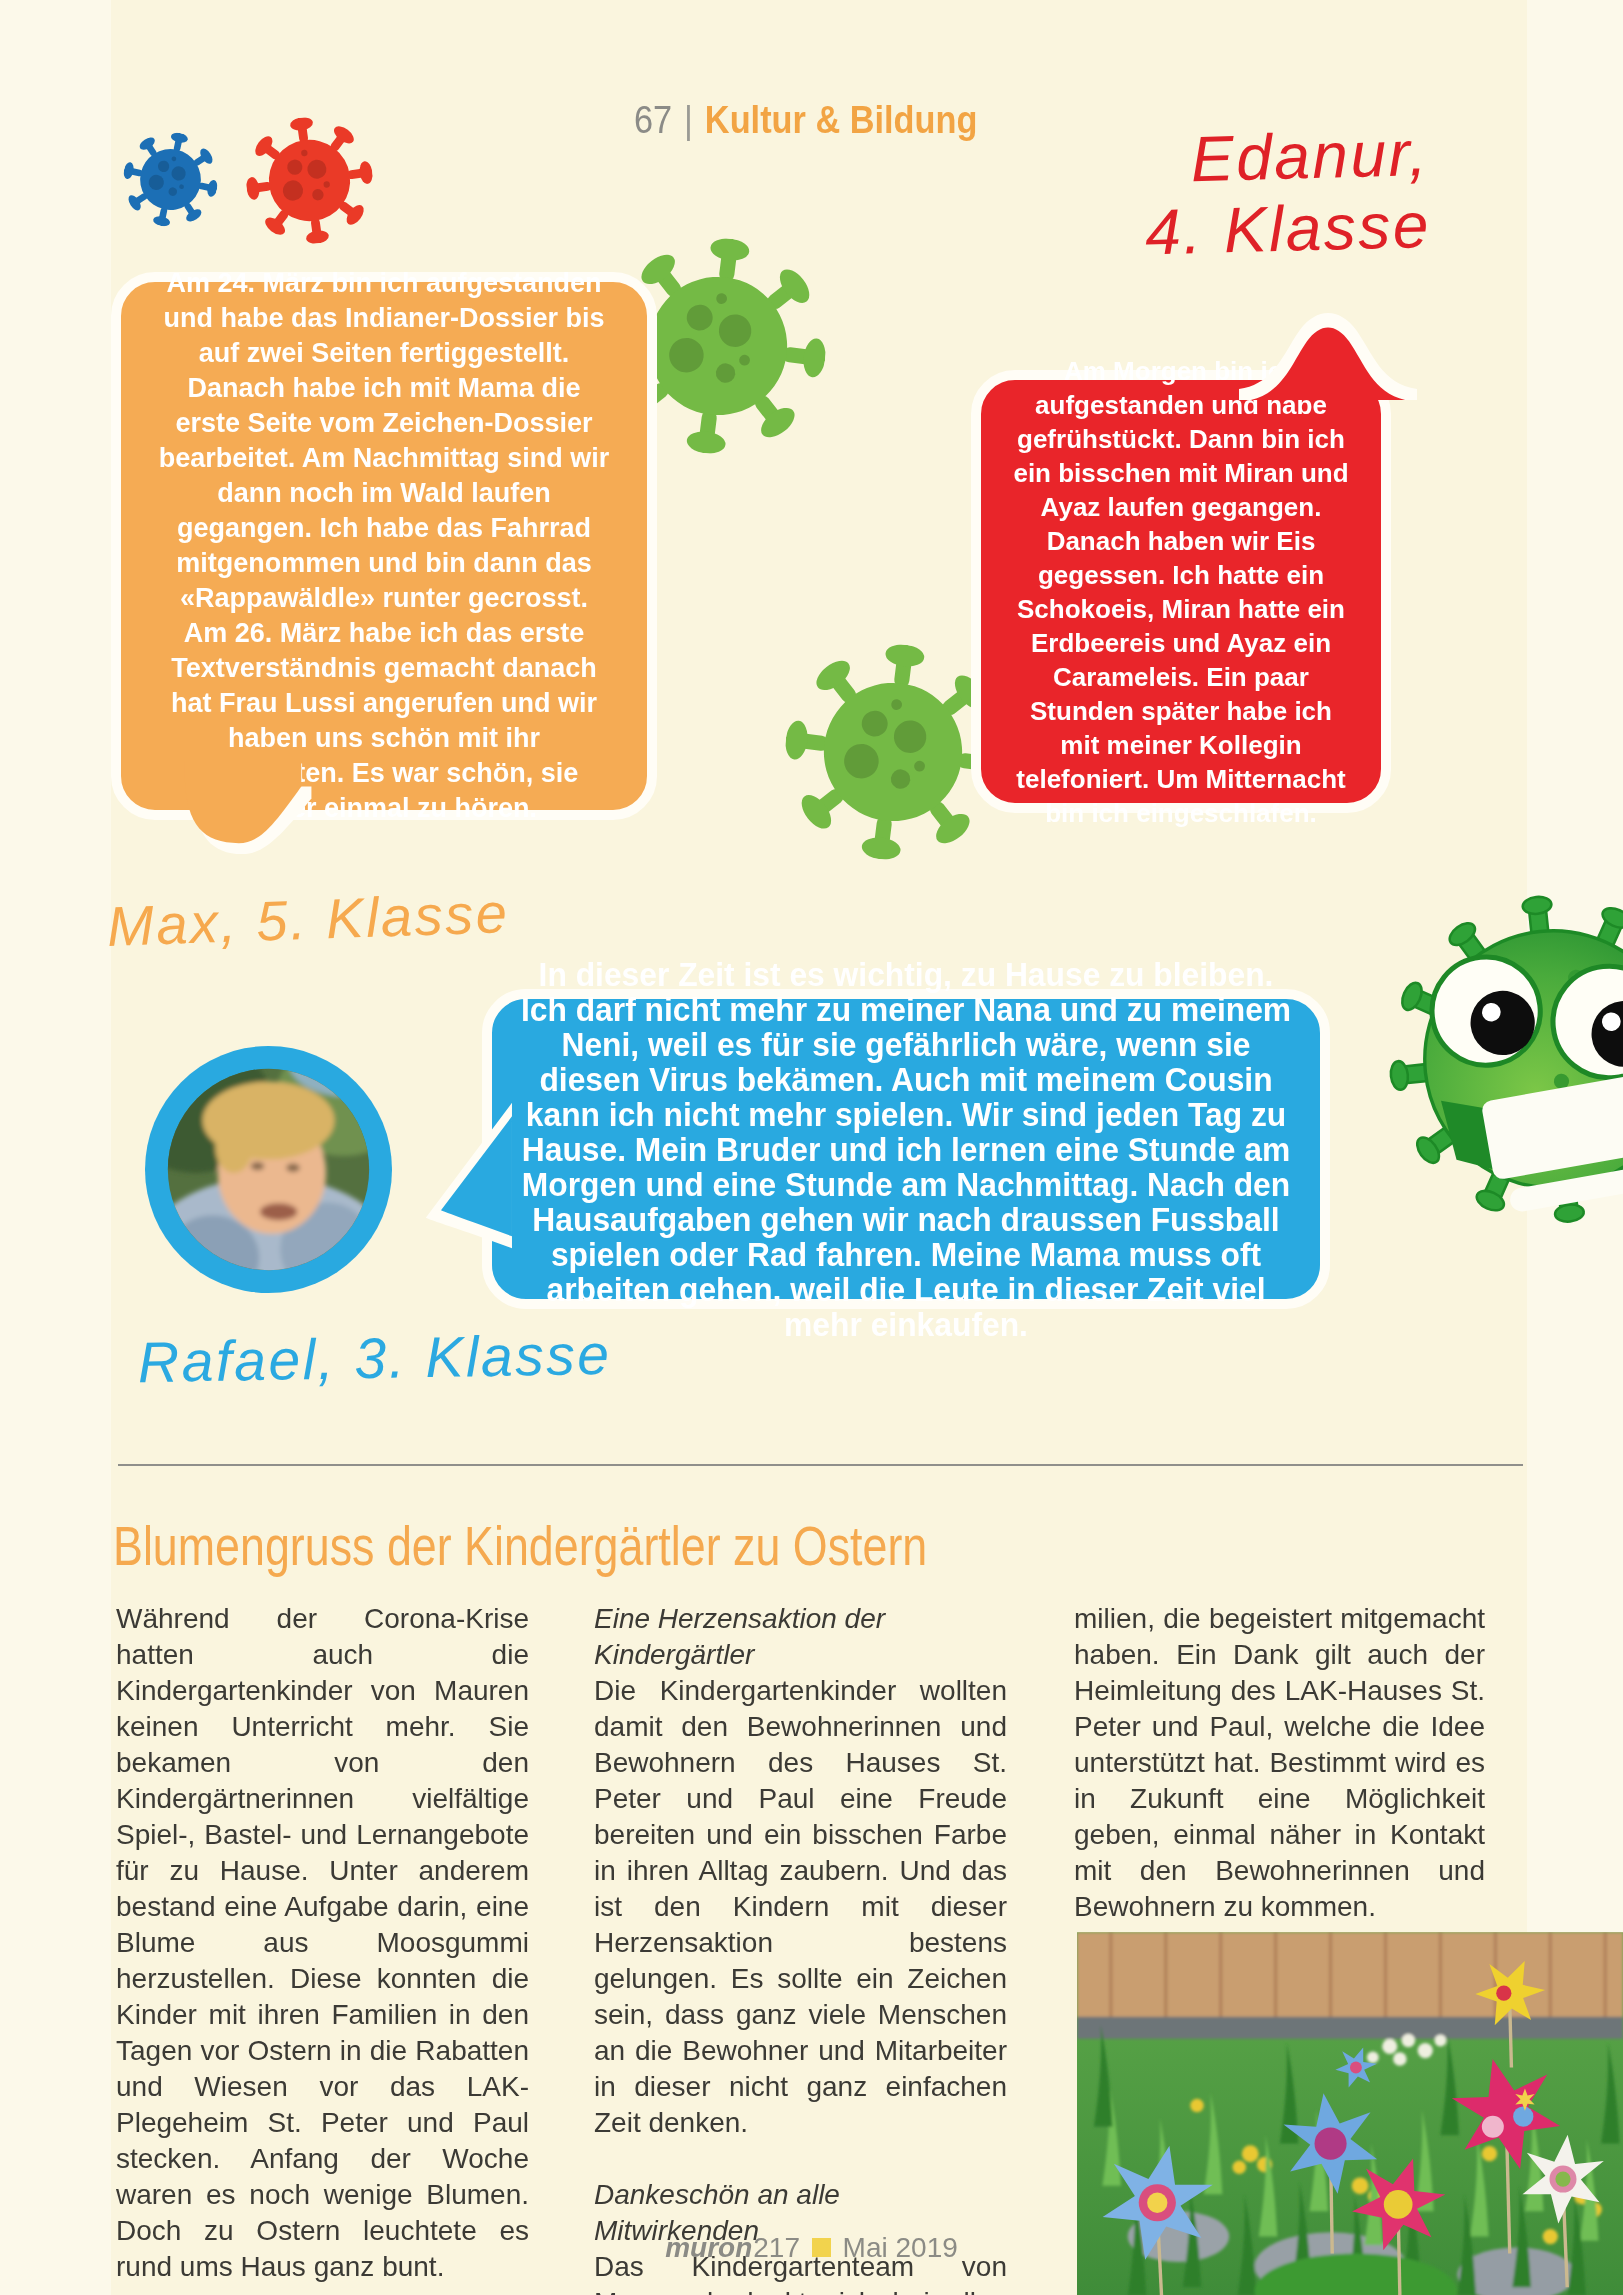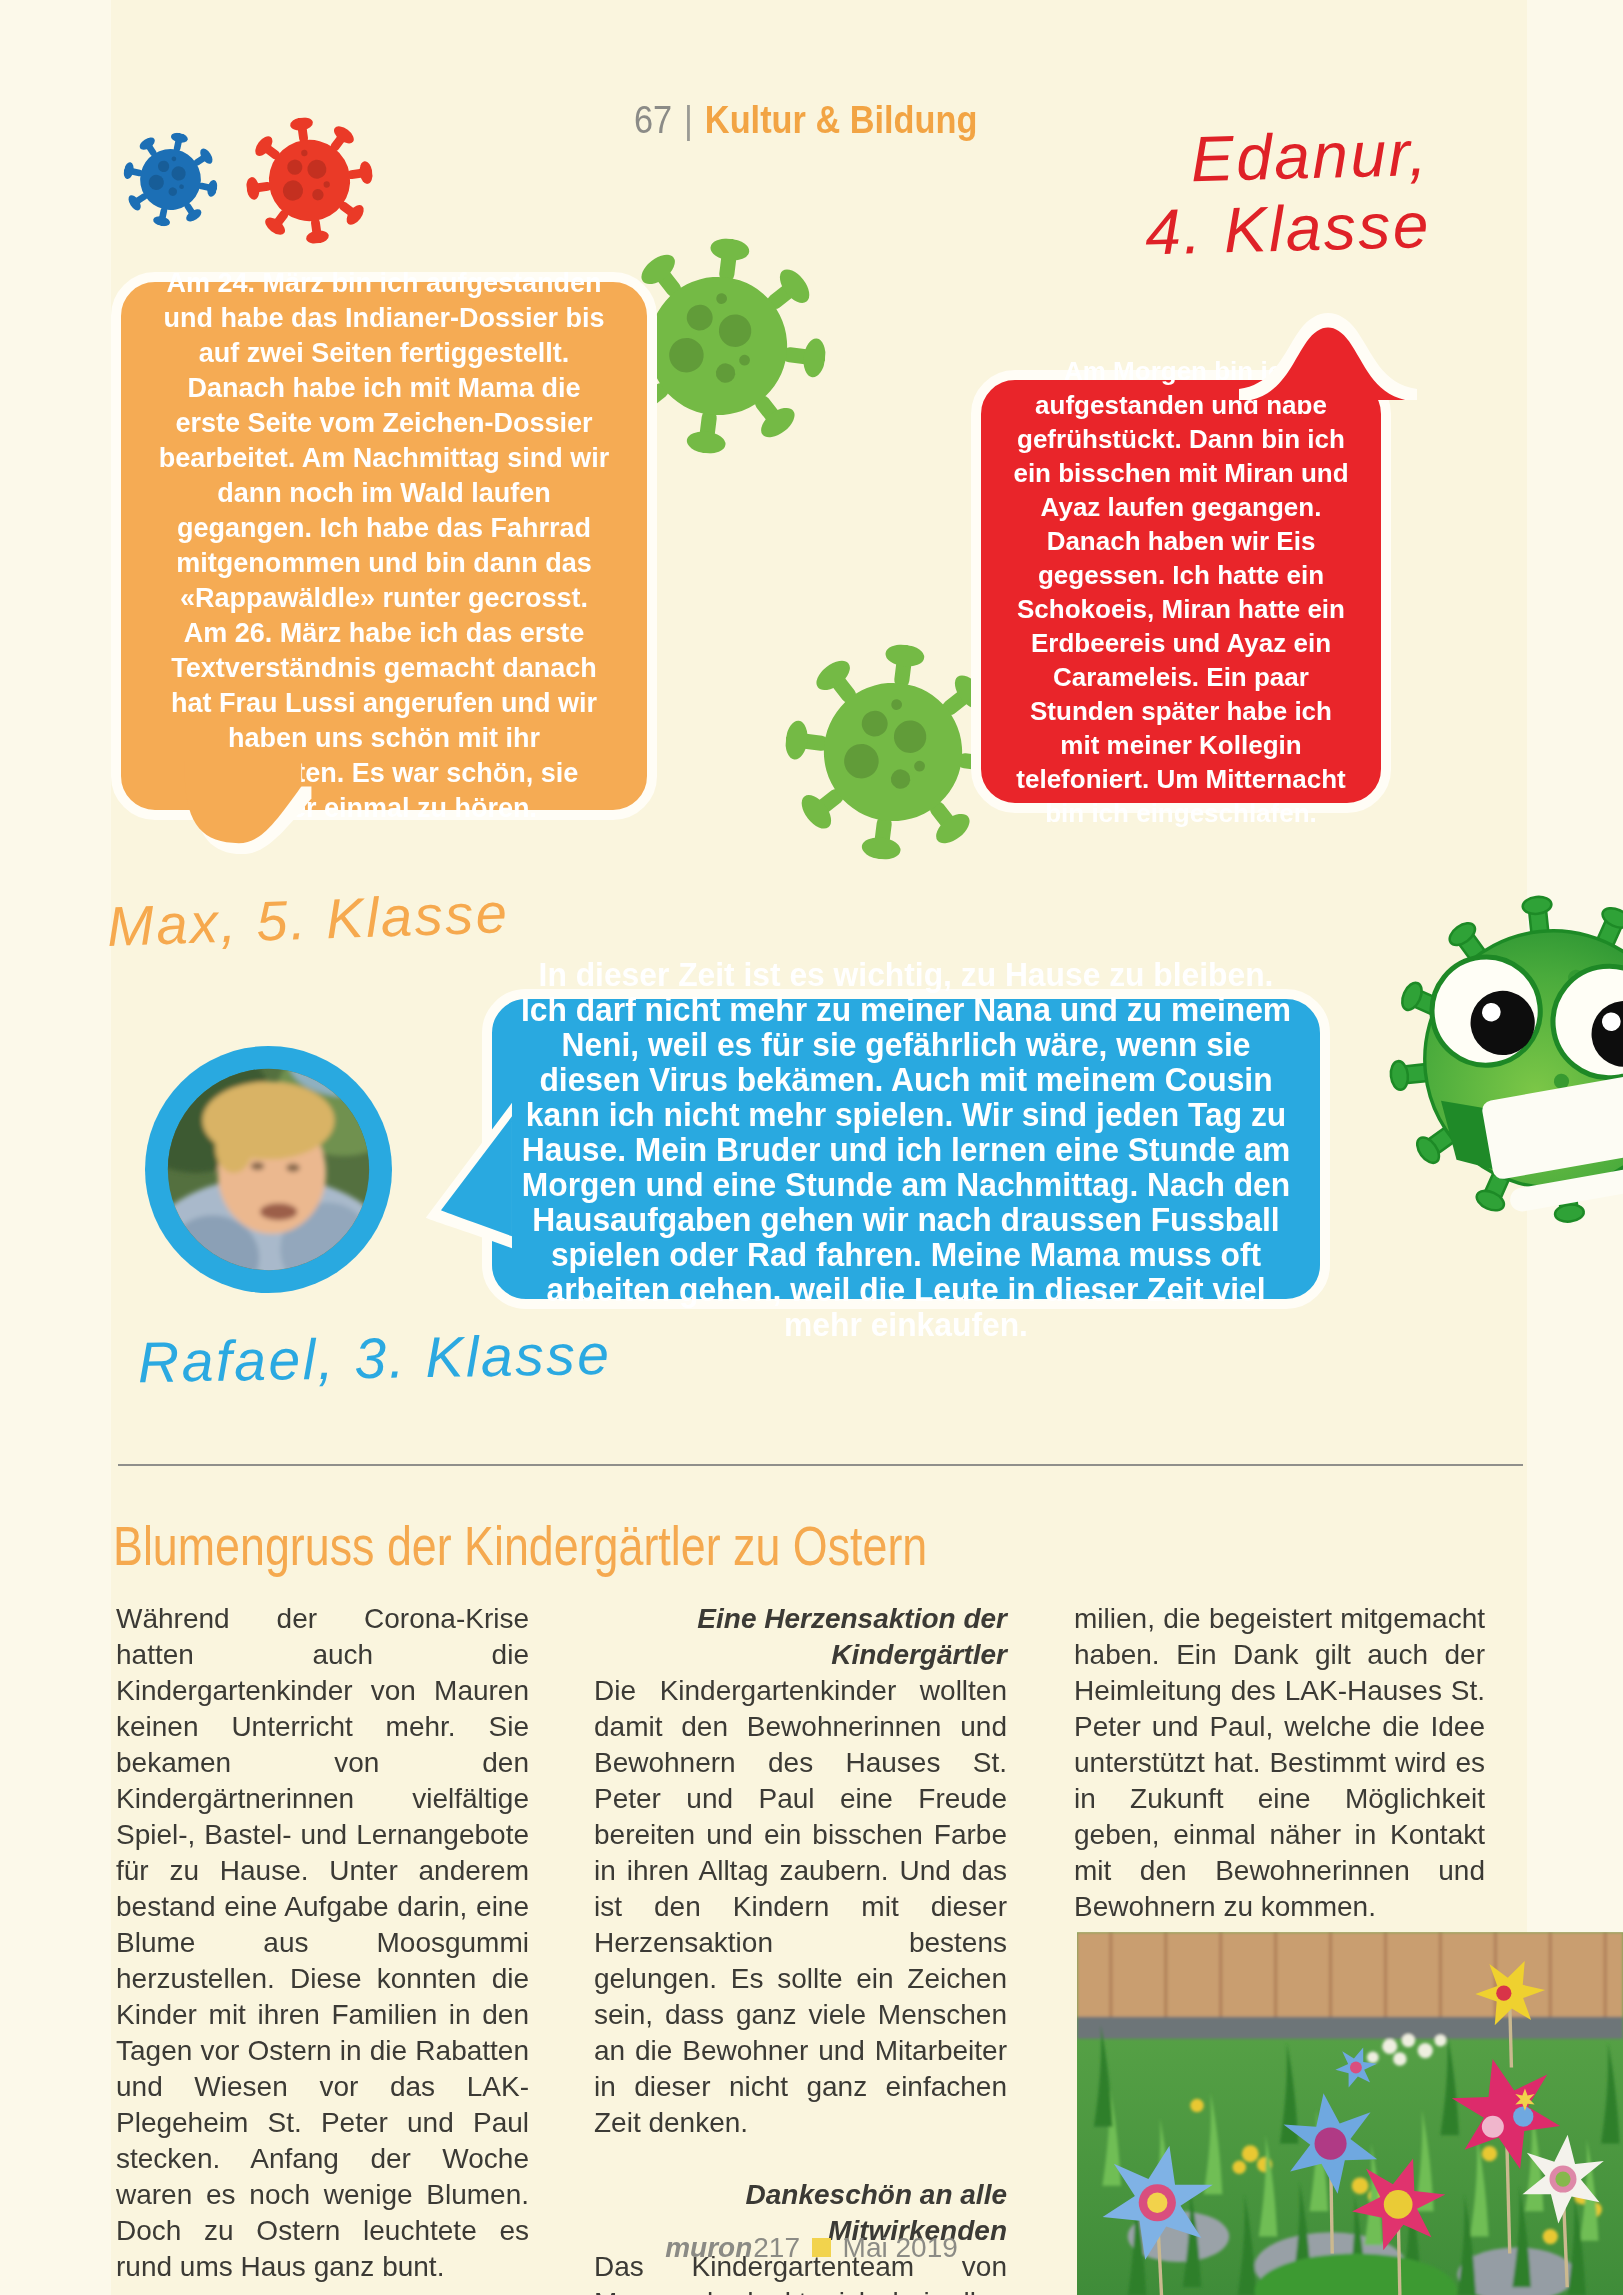--- a/index.html
+++ b/index.html
@@ -41,21 +41,21 @@
   #divider{position:absolute;left:118px;top:1464px;width:1405px;height:1.7px;
       background:#8f8f8b;z-index:5;}
   #article-title{position:absolute;left:113px;top:1513px;z-index:5;color:#f5a94f;
       font-size:56px;font-weight:400;white-space:nowrap;
       transform:scaleX(0.8);transform-origin:left center;}
   .article-col{position:absolute;top:1601px;z-index:5;color:#3b3a35;font-size:28px;
       line-height:36px;text-align:justify;}
   #article-col1{left:116px;width:413px;}
   #article-col2{left:594px;width:413px;}
   #article-col3{left:1074px;width:411px;}
-  .subhead{font-weight:700;font-style:italic;text-align:right;}
+  .subhead{font-weight:400;font-style:italic;text-align:left;}
   #col2-subhead2{margin-top:36px;}
 
   
   #page-footer{position:absolute;left:558px;top:2232px;width:507px;z-index:5;
       text-align:center;color:#8b8b85;font-size:28px;white-space:nowrap;}
   #footer-magazine{font-style:italic;font-weight:700;margin-right:1px;}
   #footer-square{display:inline-block;width:18.6px;height:18.6px;background:#f2d34d;
       margin:0 12px;vertical-align:baseline;}
 
   .art{position:absolute;}

